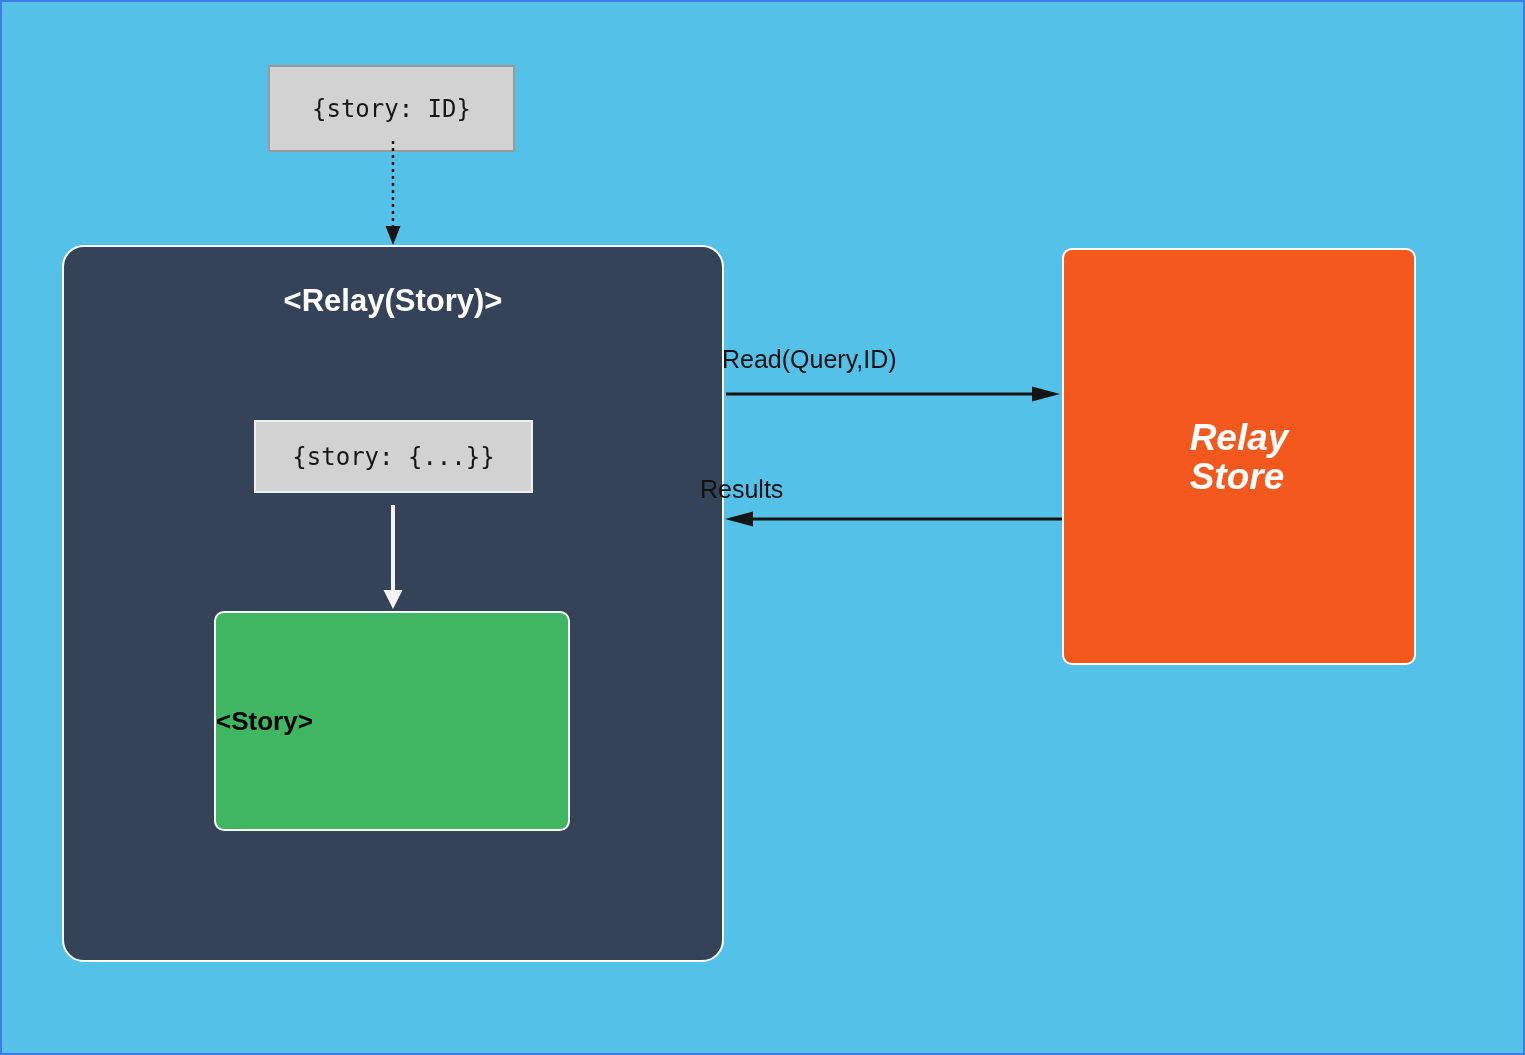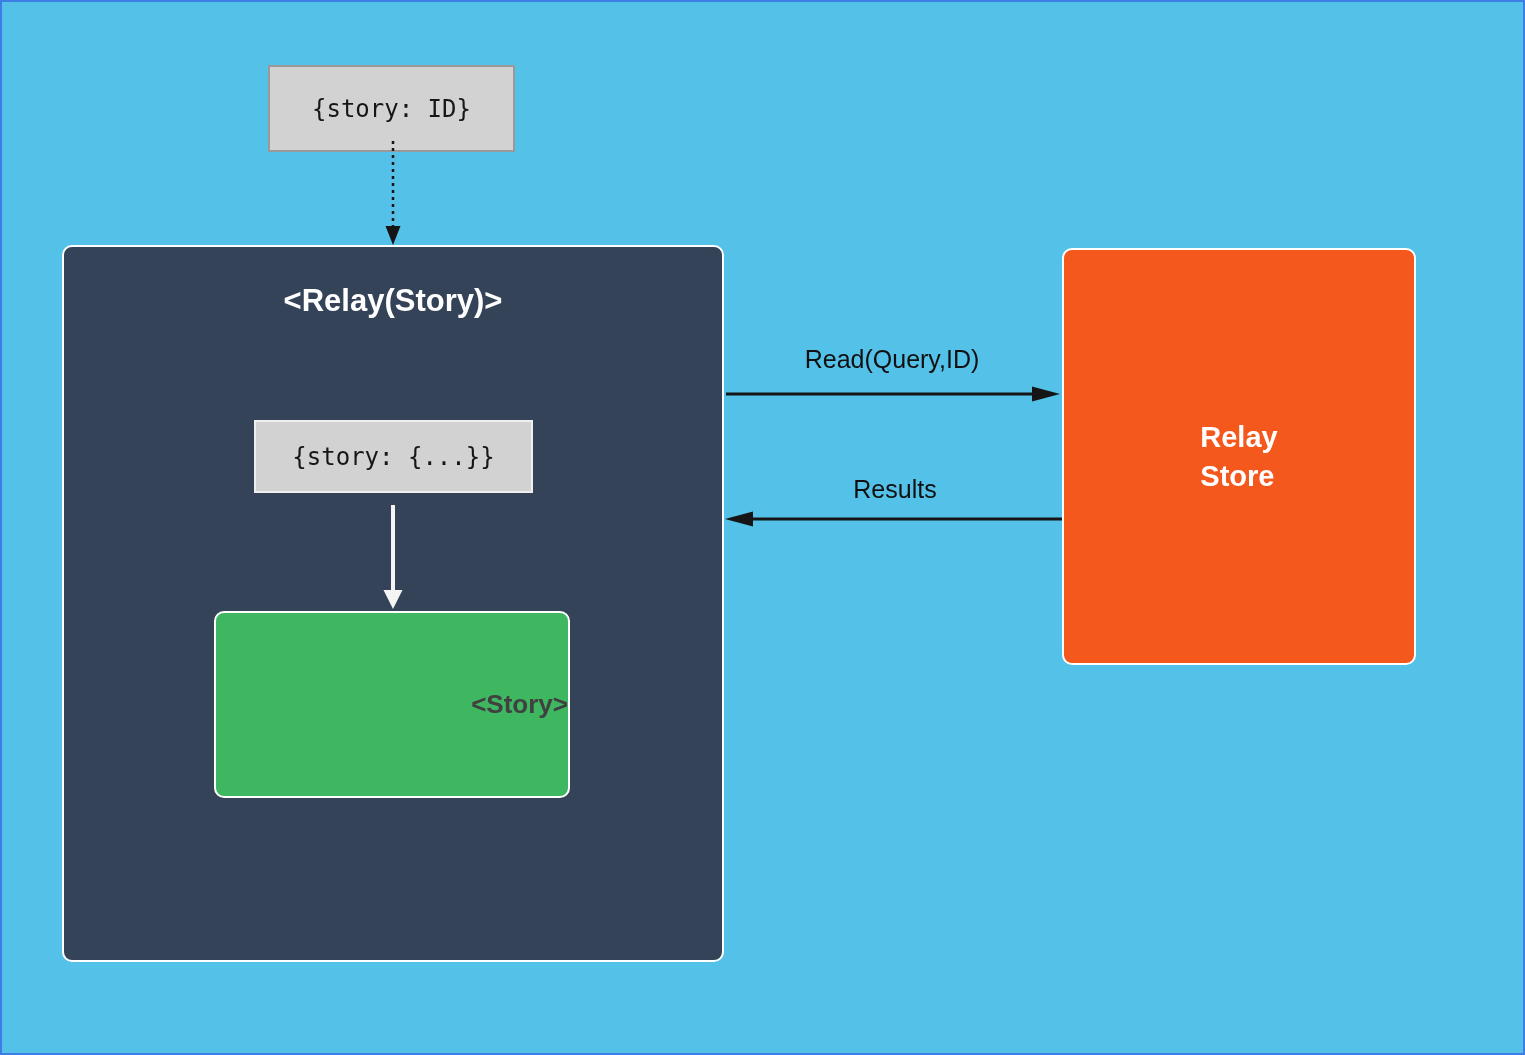--- a/index.html
+++ b/index.html
@@ -41,79 +41,80 @@
     left: 266px; top: 50px;
     width: 247px; height: 87px;
     border: 2px solid var(--code-box-border);
   }
   .relay-box {
     position: absolute;
     left: 60px; top: 243px;
     width: 662px; height: 717px;
     background: var(--relay-fill);
     border: 2px solid #ffffff;
-    border-radius: 10px;
+    border-radius: 22px;
   }
   .relay-title {
     position: absolute;
     top: 36px; left: 0;
     width: 100%;
     text-align: center;
     color: #ffffff;
     font-weight: bold;
     font-size: 31px;
   }
   .props-box {
     left: 190px; top: 160px;
     width: 279px; height: 73px;
     border: 2px solid var(--inner-code-border);
   }
   .story-box {
     position: absolute;
     left: 150px; top: 364px;
-    width: 356px; height: 187px;
+    width: 356px; height: 220px;
     background: var(--story-fill);
     border: 2px solid #ffffff;
     border-radius: 10px;
     display: flex;
     align-items: center;
-    justify-content: flex-end;
-    color: #404040;
+    justify-content: flex-start;
+    color: #000000;
     font-weight: bold;
     font-size: 26px;
   }
   .store-box {
     position: absolute;
     left: 1060px; top: 246px;
     width: 354px; height: 417px;
     background: var(--store-fill);
     border: 2px solid #ffffff;
     border-radius: 10px;
     display: flex;
     align-items: center;
     justify-content: center;
   }
   .store-label {
     color: #ffffff;
     font-weight: bold;
-    font-size: 29px;
+    font-size: 37px;
     line-height: 39px;
     white-space: pre-line;
     text-align: left;
+    font-style: italic;
   }
   .arrow-label {
     position: absolute;
     width: 340px;
-    text-align: center;
+    text-align: left;
     color: #101010;
     font-size: 25px;
     font-weight: normal;
   }
   .read-label { left: 720px; top: 343px; }
-  .results-label { left: 720px; top: 473px; padding-left: 6px; }
+  .results-label { left: 692px; top: 473px; padding-left: 6px; }
   svg.arrows {
     position: absolute;
     left: 0; top: 0;
     width: 1525px; height: 1055px;
     pointer-events: none;
   }
   .stroke-dark { stroke: var(--arrow-dark); }
   .fill-dark { fill: var(--arrow-dark); }
   .stroke-light { stroke: var(--arrow-light); }
   .fill-light { fill: var(--arrow-light); }

